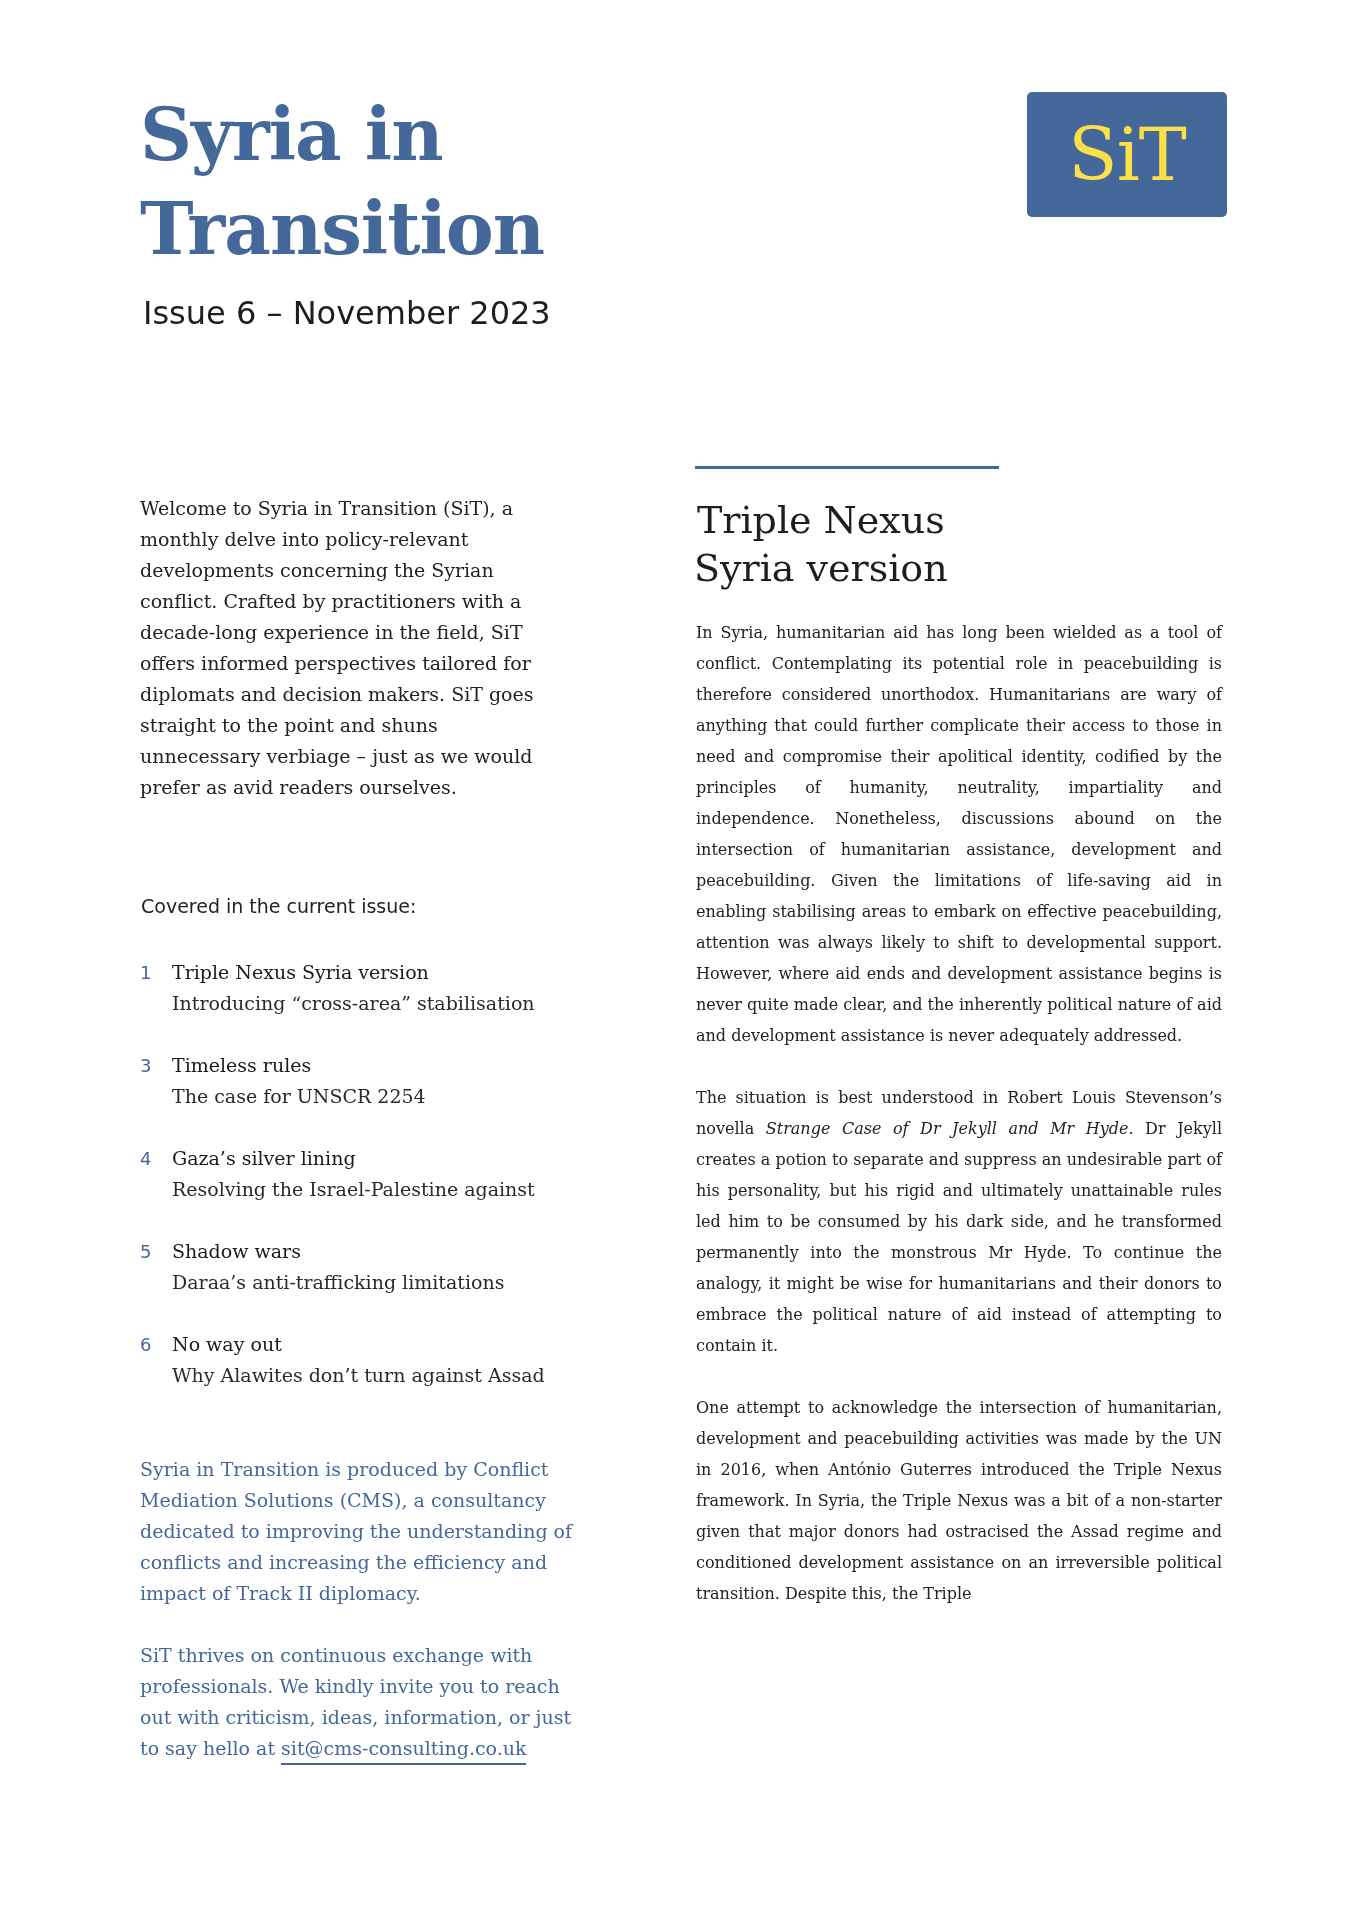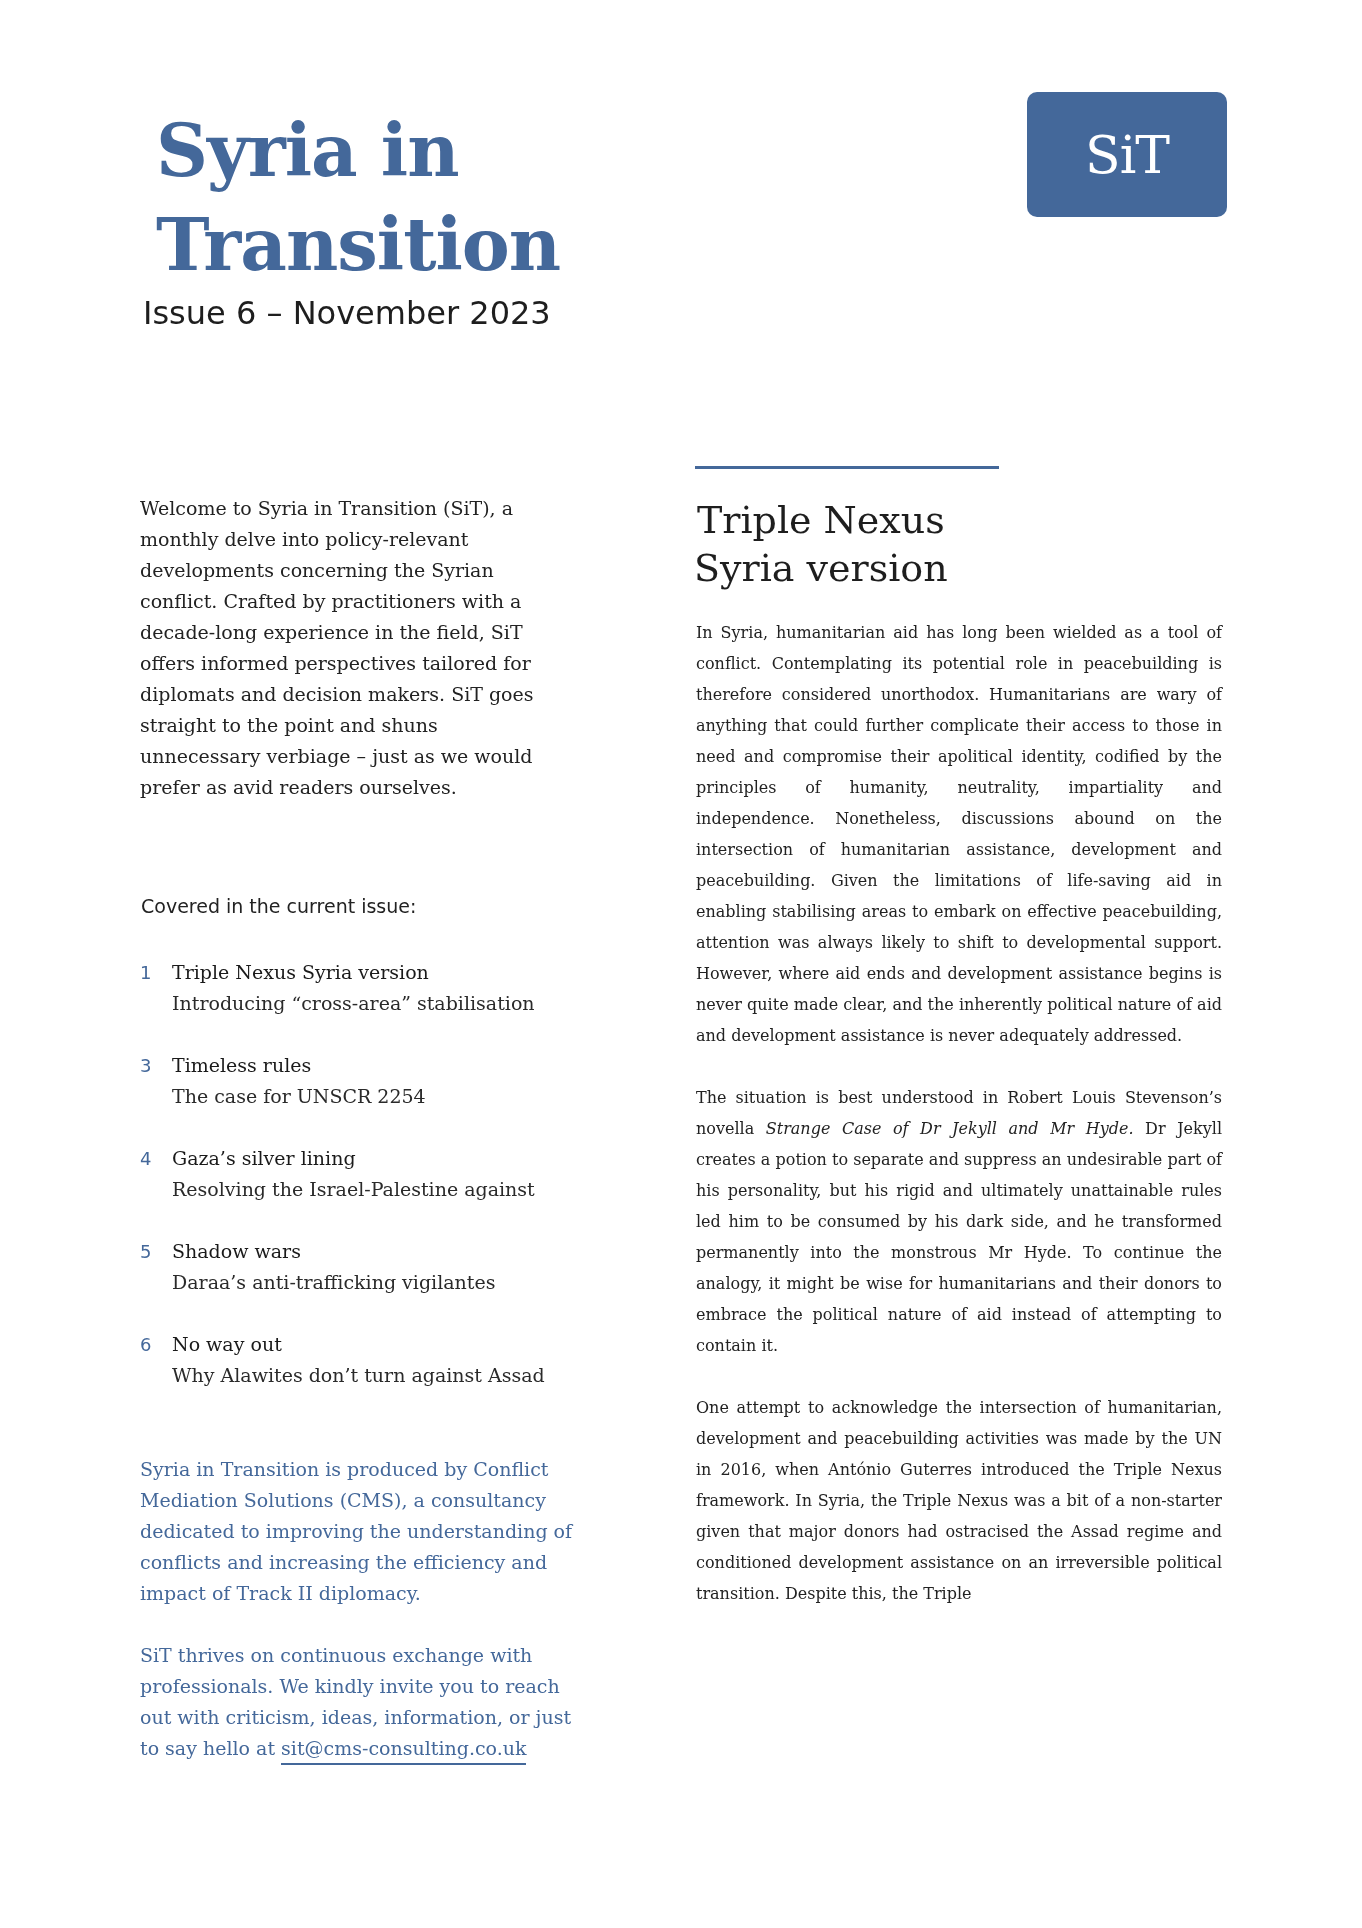--- a/index.html
+++ b/index.html
@@ -1,34 +1,34 @@
 <!DOCTYPE html>
 <html><head>
 <meta charset="utf-8">
 <style>
   html, body { margin: 0; padding: 0; background: #ffffff; }
   body {
     width: 1362px; height: 1928px; position: relative; overflow: hidden;
     font-family: "DejaVu Serif", serif; color: #222222;
   }
   .title {
-    position: absolute; left: 140px; top: 88px; margin: 16px;
+    position: absolute; left: 140px; top: 88px; margin: 0;
     font-family: "DejaVu Serif", serif; font-weight: bold;
     font-size: 72px; line-height: 94px; color: #44689a; letter-spacing: -1px;
   }
   .title span { display: block; }
   .issue {
     position: absolute; left: 143px; top: 294px;
     font-family: "DejaVu Sans", sans-serif; font-size: 32px; color: #1e1e1e;
   }
   .logo {
     position: absolute; left: 1027px; top: 92px; width: 200px; height: 125px;
-    background: #44689a; border-radius: 10px;
+    background: #44689a; border-radius: 5px;
     display: flex; align-items: center; justify-content: center;
-    color: #ffffff; font-family: "DejaVu Serif", serif; font-size: 52px; letter-spacing: -1px;
+    color: #fde047; font-family: "DejaVu Serif", serif; font-size: 72px; letter-spacing: -1px;
   }
   .intro {
     position: absolute; left: 140px; top: 493px; width: 420px;
     font-size: 19px; line-height: 31px; color: #222;
   }
   .covered-label {
     position: absolute; left: 141px; top: 895px;
     font-family: "DejaVu Sans", sans-serif; font-size: 19px; color: #222;
   }
   .toc { position: absolute; left: 140px; top: 957px; width: 430px; }
@@ -100,21 +100,21 @@
     <span class="toc-num">4</span>
     <span class="toc-text">
       <span class="toc-title">Gaza’s silver lining</span>
       <span class="toc-sub">Resolving the Israel-Palestine against</span>
     </span>
   </div>
   <div class="toc-item">
     <span class="toc-num">5</span>
     <span class="toc-text">
       <span class="toc-title">Shadow wars</span>
-      <span class="toc-sub">Daraa’s anti-trafficking vigilantes</span>
+      <span class="toc-sub">Daraa’s anti-trafficking limitations</span>
     </span>
   </div>
   <div class="toc-item">
     <span class="toc-num">6</span>
     <span class="toc-text">
       <span class="toc-title">No way out</span>
       <span class="toc-sub">Why Alawites don’t turn against Assad</span>
     </span>
   </div>
 </div>

